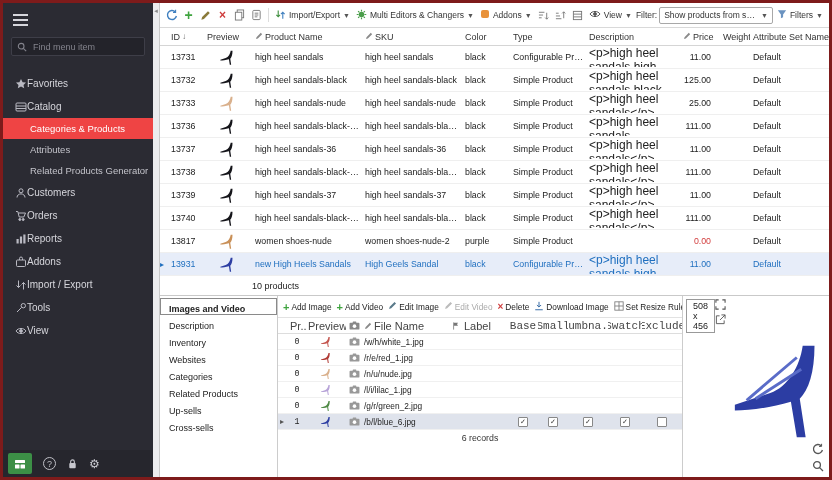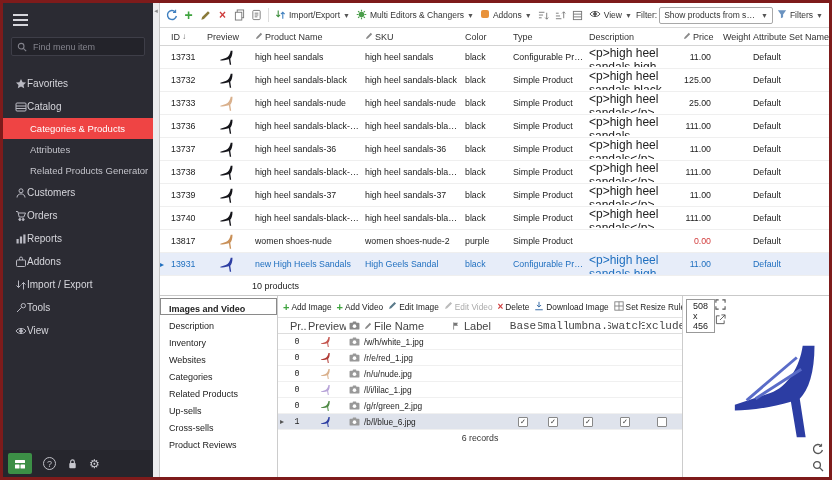--- a/index.html
+++ b/index.html
@@ -521,23 +521,20 @@
           </div>
           <div class="tab">
             <span>Related Products</span>
           </div>
           <div class="tab">
             <span>Up-sells</span>
           </div>
           <div class="tab">
             <span>Cross-sells</span>
           </div>
-          <div class="tab">
-            <span>Product Reviews</span>
-          </div>
         </div>
 
       <div class="imgsec">
         <div class="itoolbar">
           <span class="ibtn">
               <span class="tplus" style="font-size:11px;">+</span>
               <span>Add Image</span>
             </span>
           <span class="ibtn">
               <span class="tplus" style="font-size:11px;">+</span>

